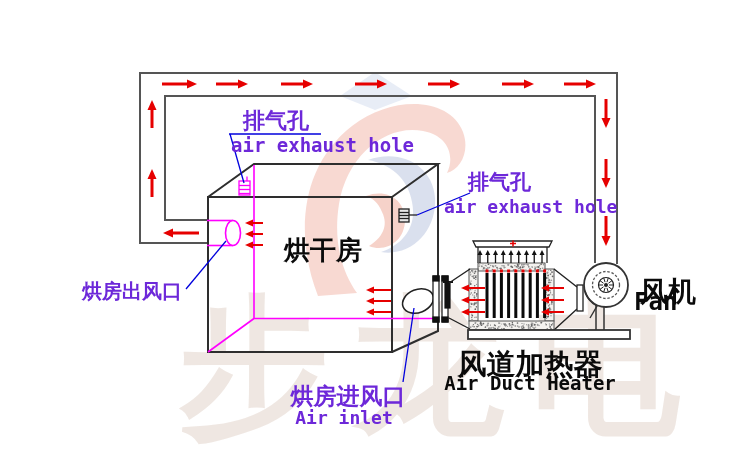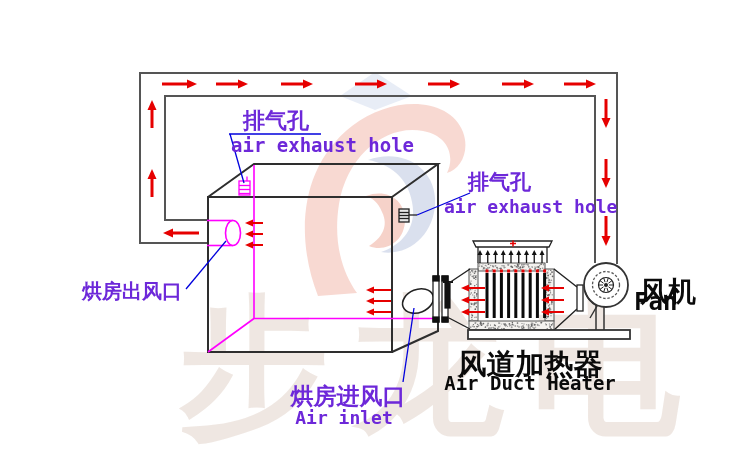--- a/index.html
+++ b/index.html
@@ -547,20 +547,21 @@
       </g>
   </svg>
 
 
   <div class="lbl cjk blue" style="left:243px;top:110px;font-size:22px;">排气孔</div>
   <div class="lbl mono blue" style="left:231px;top:136px;font-size:19px;">air exhaust hole</div>
 
   <div class="lbl cjk blue" style="left:468px;top:172px;font-size:21px;">排气孔</div>
   <div class="lbl mono blue" style="left:444px;top:198px;font-size:18px;">air exhaust hole</div>
 
+  <div class="lbl cjk black ctr" style="left:323px;top:237px;font-size:26px;">烘干房</div>
 
   <div class="lbl cjk blue" style="left:82px;top:281px;font-size:20px;">烘房出风口</div>
 
   <div class="lbl cjk blue ctr" style="left:348px;top:385px;font-size:23px;">烘房进风口</div>
   <div class="lbl mono blue ctr" style="left:344px;top:409px;font-size:18px;">Air inlet</div>
 
   <div class="lbl cjk black ctr" style="left:530px;top:350px;font-size:29px;">风道加热器</div>
   <div class="lbl mono black ctr" style="left:530px;top:374px;font-size:19px;">Air Duct Heater</div>
 
   <div class="lbl cjk black" style="left:640px;top:278px;font-size:28px;">风机</div>

